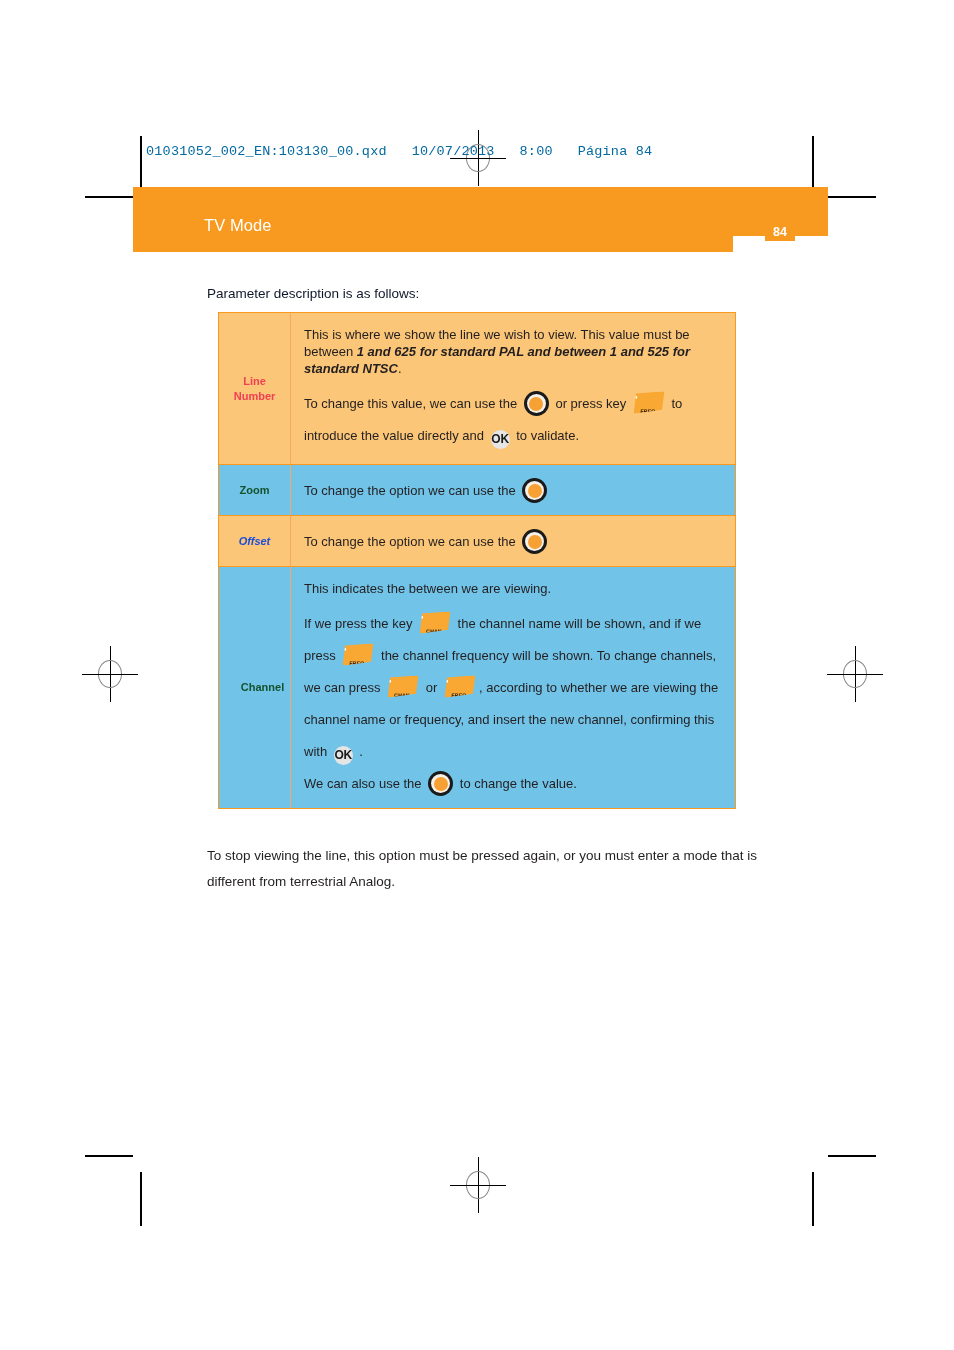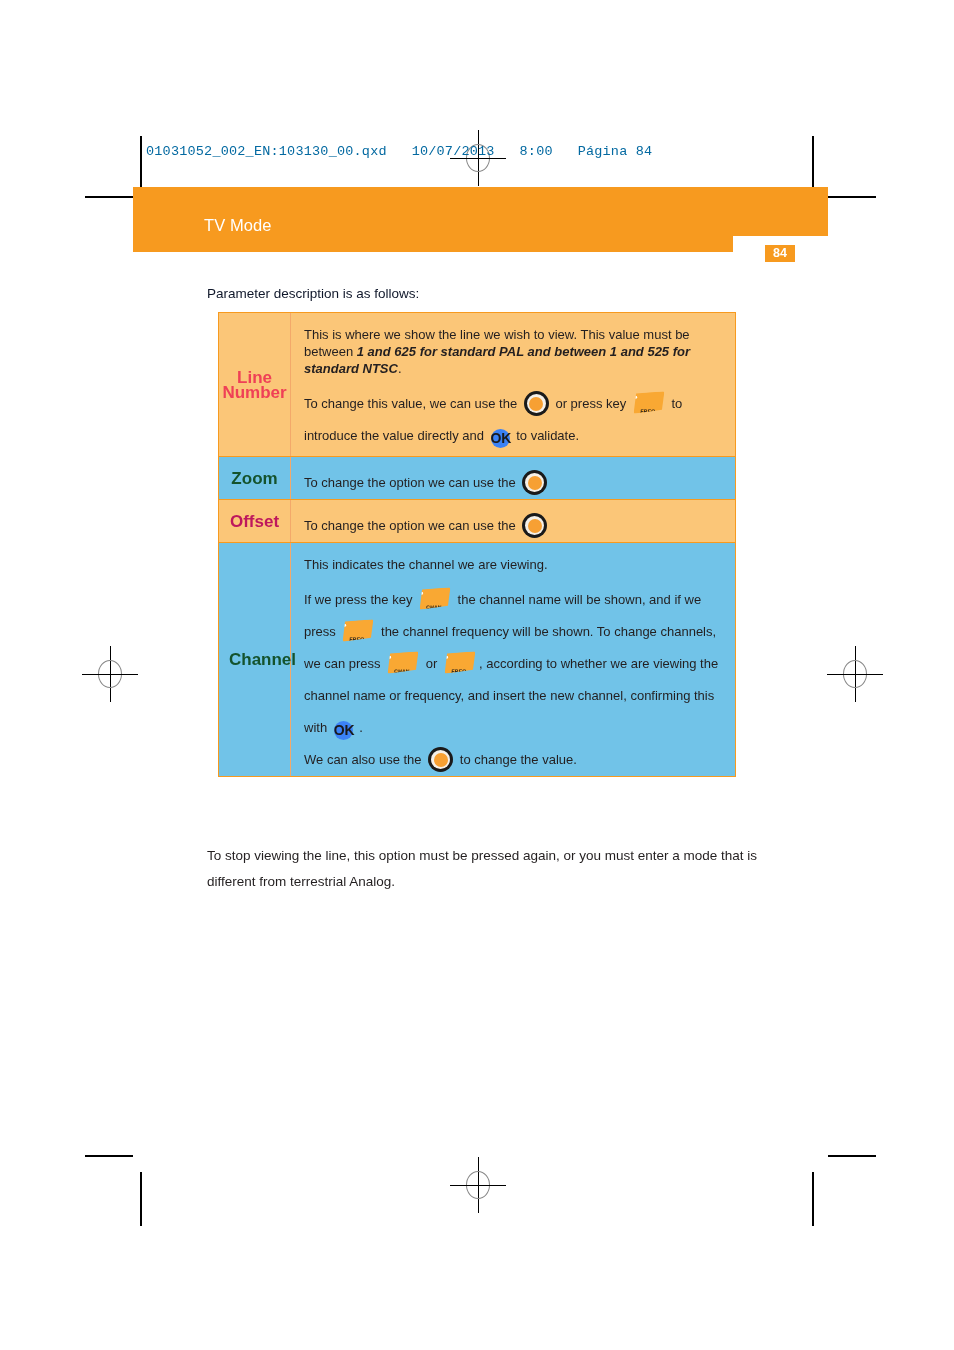--- a/index.html
+++ b/index.html
@@ -55,21 +55,21 @@
     text-align: center;
   }
   .page-num-strip {
     position: absolute;
     left: 733px; top: 236px;
     width: 95px; height: 16px;
     background: #ffffff;
   }
   .page-num {
     position: absolute;
-    left: 765px; top: 245px;
+    left: 765px; top: 224px;
     width: 30px; height: 17px;
     background: #f79a1f;
     color: #ffffff;
     font-size: 12.5px;
     font-weight: bold;
     text-align: center;
     line-height: 17px;
   }
 
   
@@ -102,31 +102,31 @@
   .param-table .row + .row { border-top: 1px solid #f79a1f; }
 
   .cell-label {
     width: 72px;
     flex: 0 0 72px;
     border-right: 1px solid #f3a96a;
     display: flex;
     align-items: center;
     justify-content: center;
     padding: 6px 4px;
-    font-size: 17px;
+    font-size: 11px;
     font-weight: bold;
     line-height: 15px;
     text-align: center;
   }
   .row.orange .cell-label { color: #ef4056; }
   .row.blue   .cell-label { color: #231f20; }
 
   .cell-body {
     flex: 1 1 auto;
-    padding: 13px 12px 4px 13px;
+    padding: 13px 12px 12px 13px;
     font-size: 13px;
     line-height: 17px;
     color: #231f20;
   }
   .cell-body p { margin: 0 0 11px 0; }
   .cell-body p:last-child { margin-bottom: 0; }
   .cell-body .tall { line-height: 32px; margin-bottom: 3px; }
   .cell-body i { font-style: italic; font-weight: bold; }
 
   
@@ -149,23 +149,23 @@
     content: ""; position: absolute;
     left: 5.5px; top: 5.5px; width: 14px; height: 14px;
     border-radius: 50%;
     background: #f7a033;
   }
 
   .okbtn {
     display: inline-block;
     width: 19px; height: 19px;
     border-radius: 50%;
-    background: #3b82f6;
+    background: #e5e5e5;
     color: #1a1a1a;
-    font-size: 14px;
+    font-size: 12px;
     font-weight: bold;
     text-align: center;
     line-height: 19px;
     vertical-align: -3px;
     margin: 0 3px;
     letter-spacing: -0.2px;
   }
 
   .keybtn {
     display: inline-block;
@@ -240,28 +240,28 @@
         <p class="tall">To change this value, we can use the <span class="knob"></span> or press key <span class="keybtn"><span>FREQ.</span><span class="dot"></span></span> to introduce the value directly and <span class="okbtn">OK</span> to validate.</p>
       </div>
     </div>
     <div class="row blue">
       <div class="cell-label" style="color: #14532d;">Zoom</div>
       <div class="cell-body">
         <p>To change the option we can use the <span class="knob"></span></p>
       </div>
     </div>
     <div class="row orange">
-      <div class="cell-label" style="color: #be185d;">Offset</div>
+      <div class="cell-label" style="color: #1d4ed8; font-style: italic;">Offset</div>
       <div class="cell-body">
         <p>To change the option we can use the <span class="knob"></span></p>
       </div>
     </div>
     <div class="row blue">
       <div class="cell-label" style="color: #14532d; padding-left: 20px;">Channel</div>
       <div class="cell-body">
-        <p>This indicates the channel we are viewing.</p>
+        <p>This indicates the between we are viewing.</p>
         <p class="tall">If we press the key <span class="keybtn"><span>CHAN.</span><span class="dot"></span></span> the channel name will be shown, and if we press <span class="keybtn"><span>FREQ.</span><span class="dot"></span></span> the channel frequency will be shown. To change channels, we can press <span class="keybtn"><span>CHAN.</span><span class="dot"></span></span> or <span class="keybtn"><span>FREQ.</span><span class="dot"></span></span>, according to whether we are viewing the channel name or frequency, and insert the new channel, confirming this with <span class="okbtn">OK</span> .</p>
         <p>We can also use the <span class="knob"></span> to change the value.</p>
       </div>
     </div>
   </div>
 
 <div class="outro">To stop viewing the line, this option must be pressed again, or you must enter a mode that is different from terrestrial Analog.</div>
 
 </body></html>

